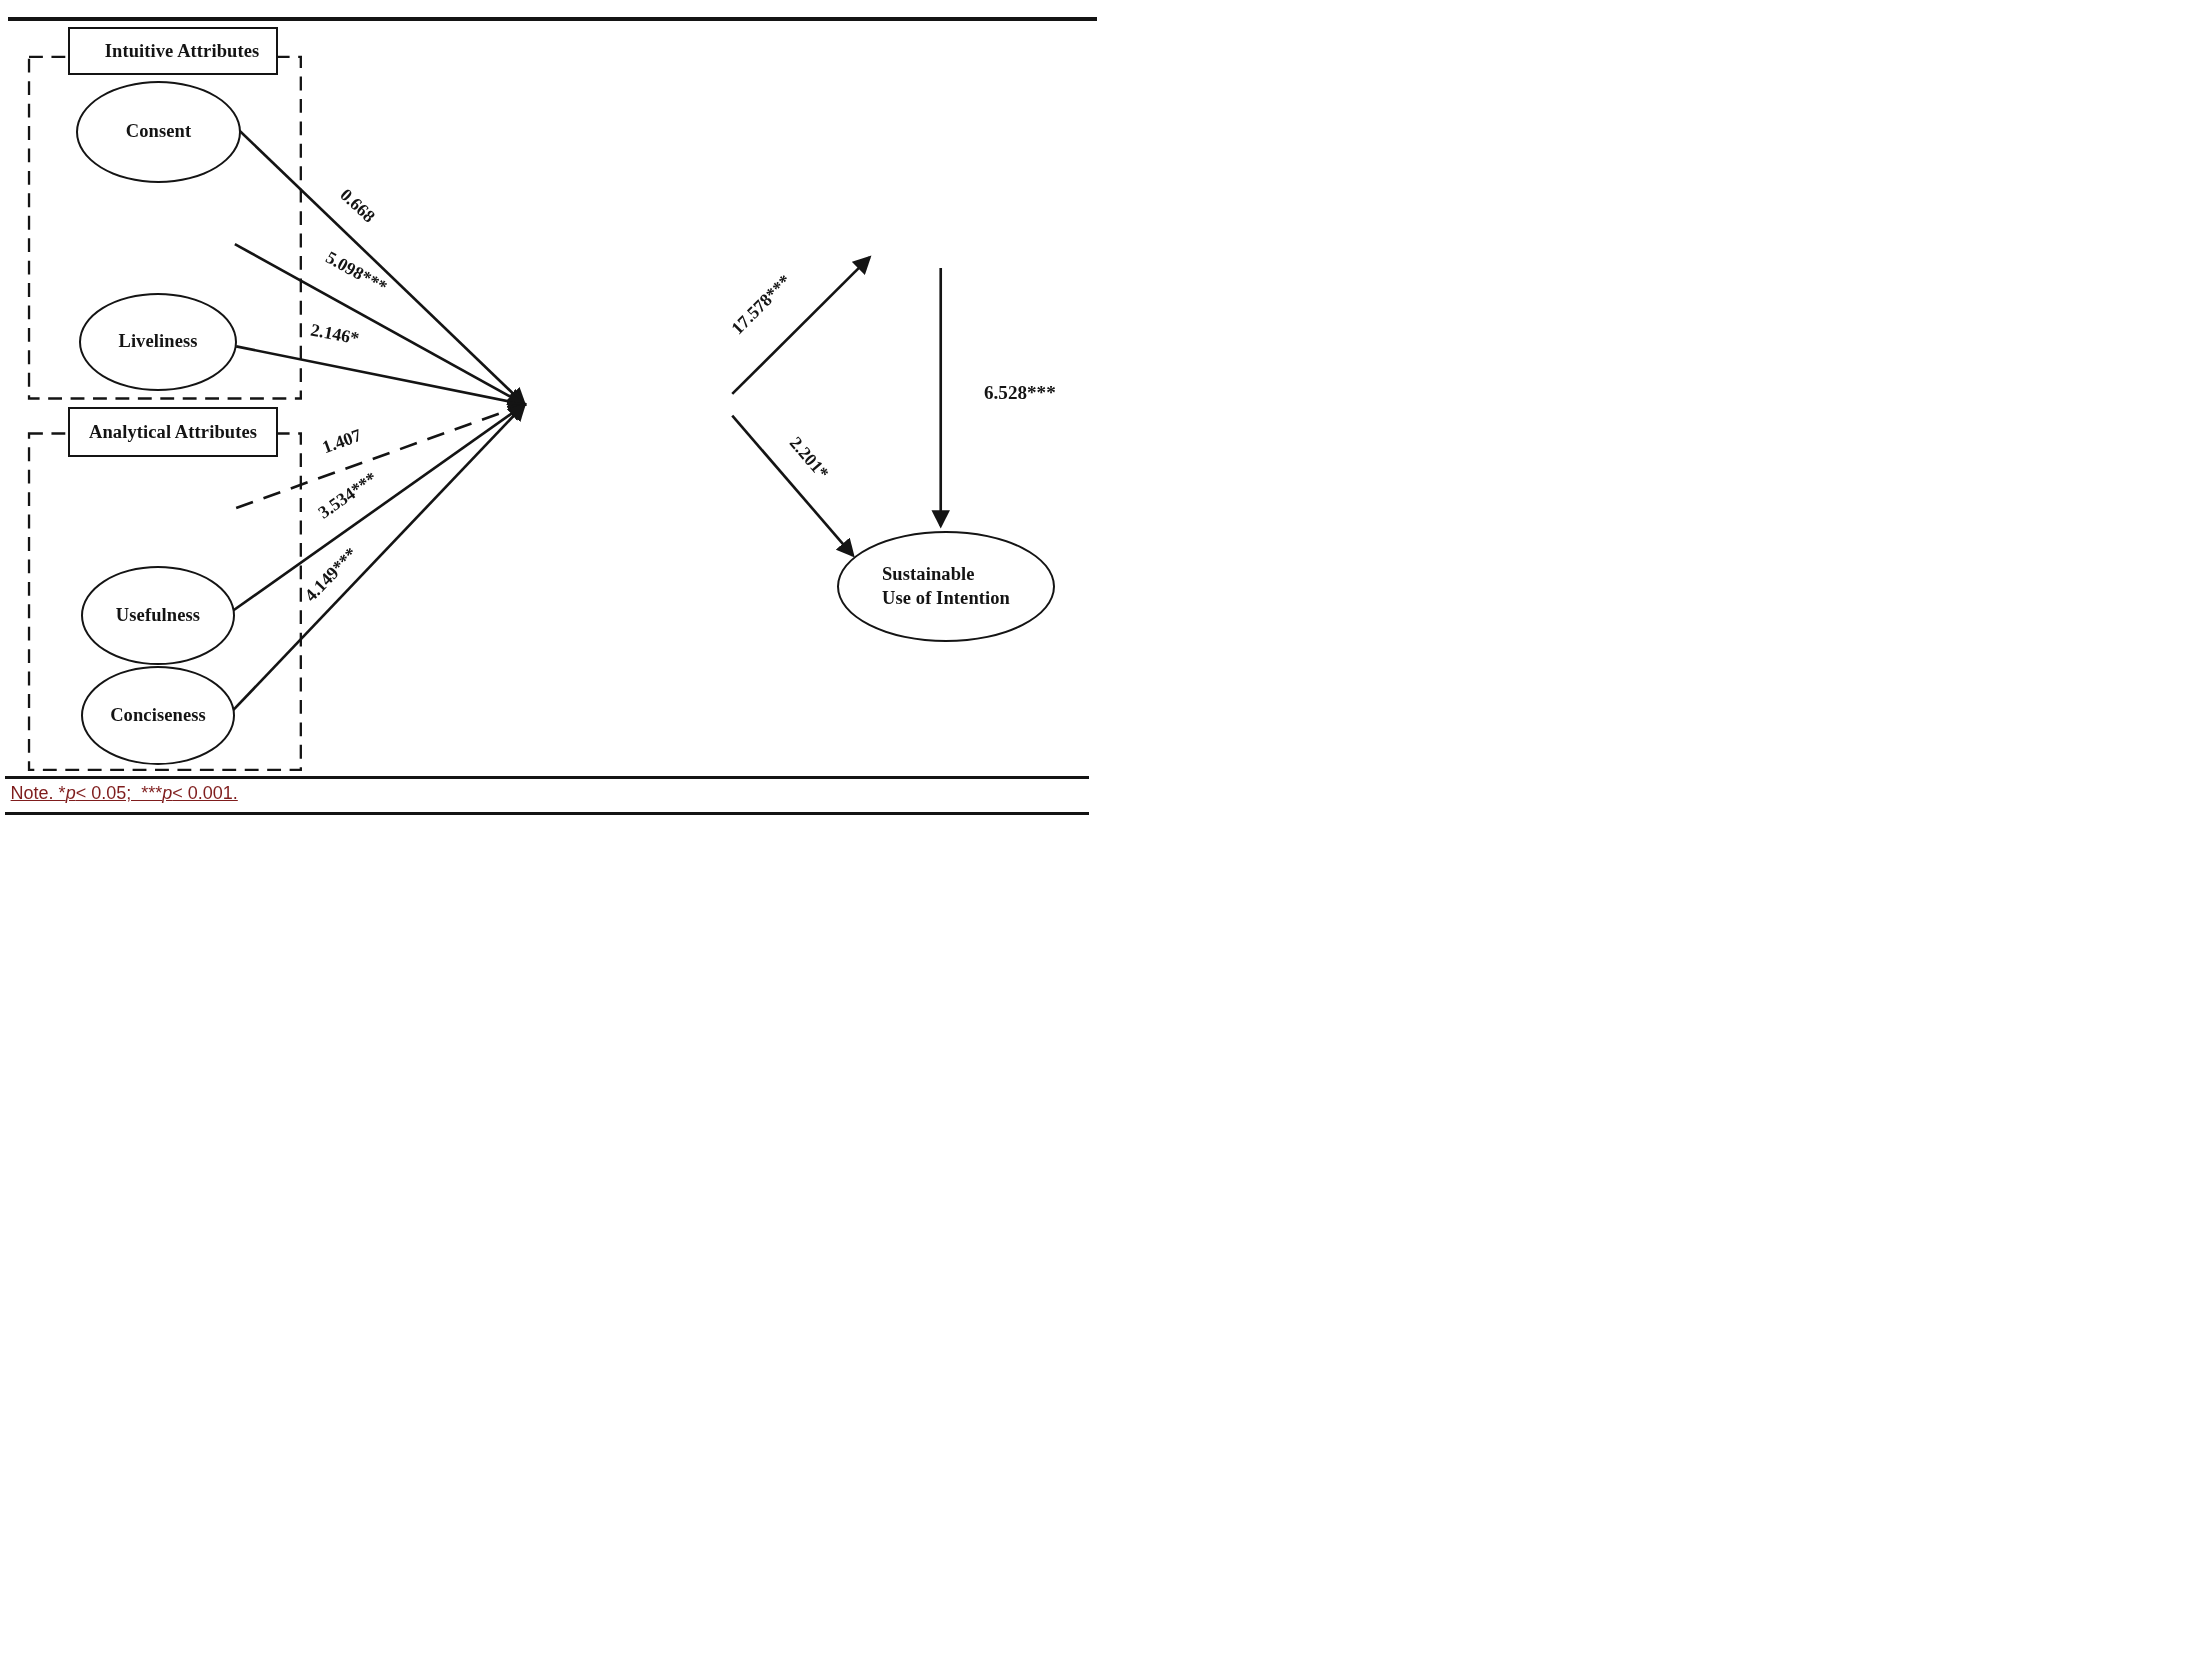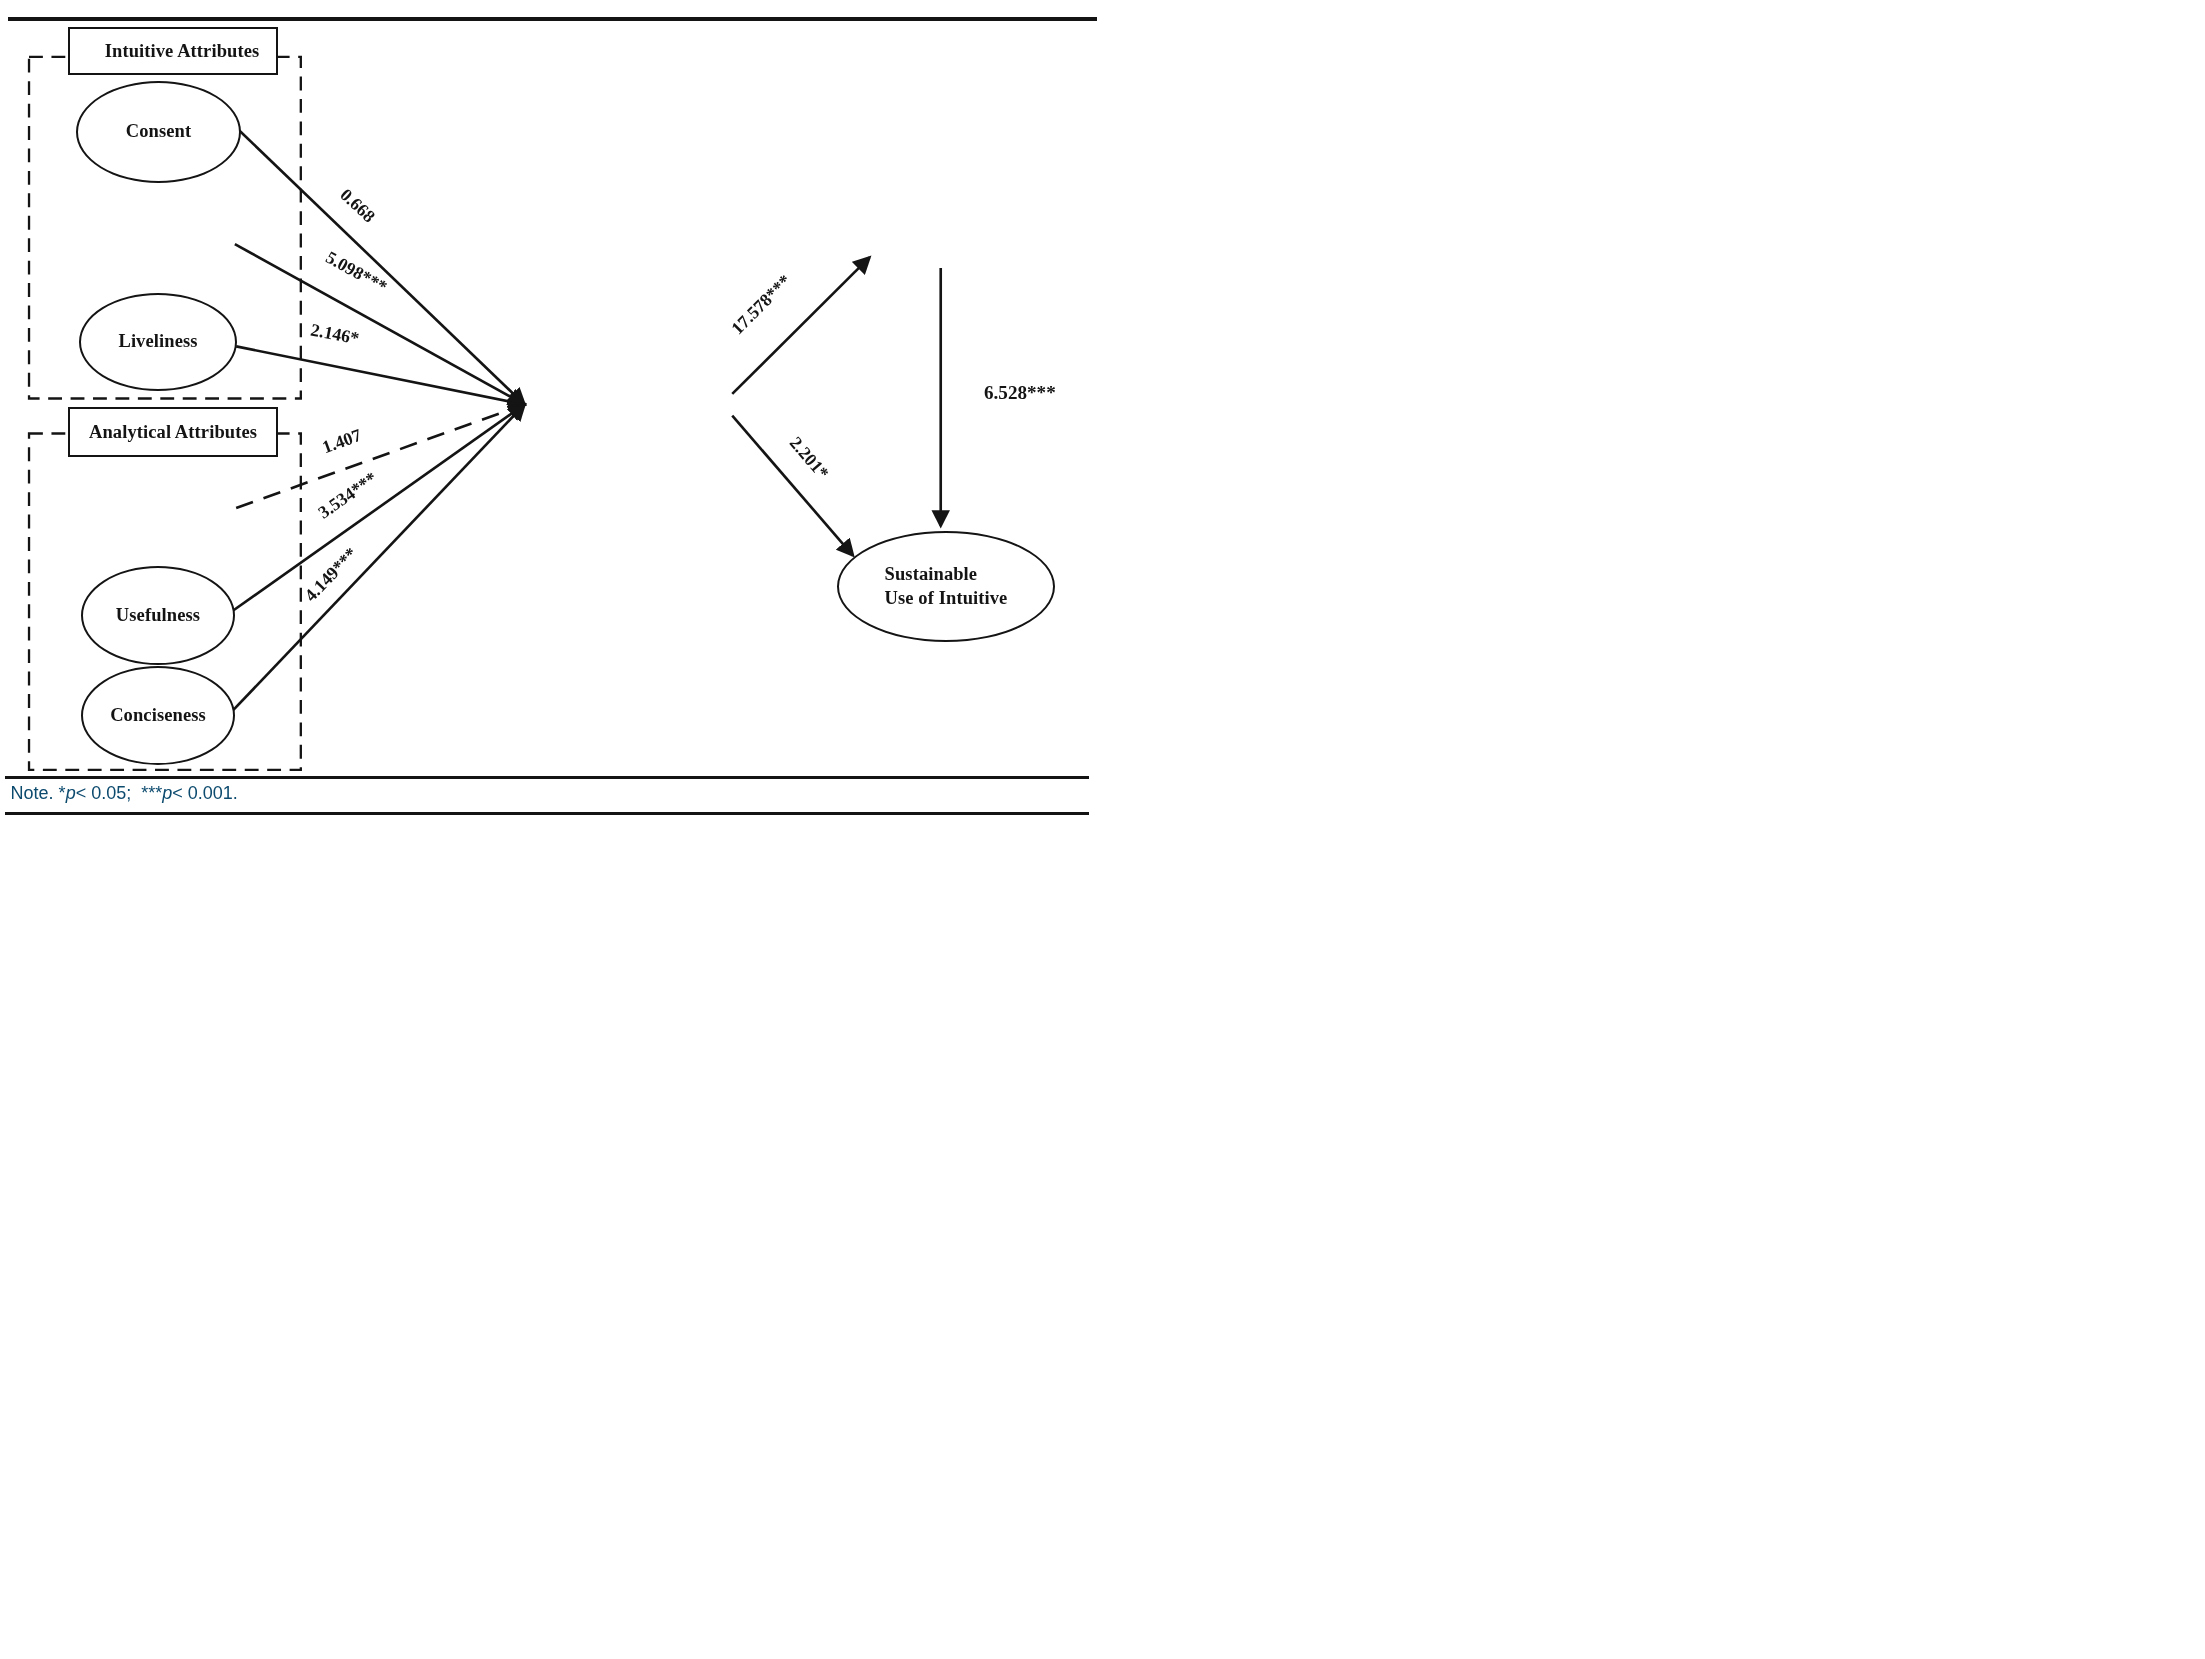--- a/index.html
+++ b/index.html
@@ -74,23 +74,24 @@
     font-weight: 700;
     font-size: 18.5px;
     letter-spacing: 0.1px;
   }
   .note-text {
     position: absolute;
     left: 10.6px;
     top: 783px;
     font-family: "Liberation Sans", sans-serif;
     font-size: 18px;
-    color: #0c4a6e;
+    color: #7f1d1d;
     white-space: pre-wrap;
     z-index: 2;
+    text-decoration: underline;
   }
   .note-text i { font-style: italic; }
 </style>
 </head>
 <body>
 
 <div class="canvas">
 
   <div class="rule" style="left:8px; top:16.5px; width:1089px; height:4px;"></div>
 
@@ -140,21 +141,21 @@
     <span class="node-label">Liveliness</span>
   </div>
   <div class="ellipse" style="left:81px; top:566px; width:154px; height:99px;">
     <span class="node-label">Usefulness</span>
   </div>
   <div class="ellipse" style="left:81px; top:666px; width:154px; height:99px;">
     <span class="node-label">Conciseness</span>
   </div>
   <div class="ellipse" style="left:837px; top:531px; width:218px; height:111px;">
     <span class="node-label">Sustainable
-Use of Intuitive</span>
+Use of Intention</span>
   </div>
 
   <div class="rule" style="left:5.3px; top:776px; width:1084px; height:2.6px;"></div>
   <div class="note-text"><span>Note. *</span><i>p</i><span>&lt; 0.05;  ***</span><i>p</i><span>&lt; 0.001.</span></div>
   <div class="rule" style="left:5.3px; top:812px; width:1084px; height:2.6px;"></div>
 
 </div>
 
 
 </body></html>

